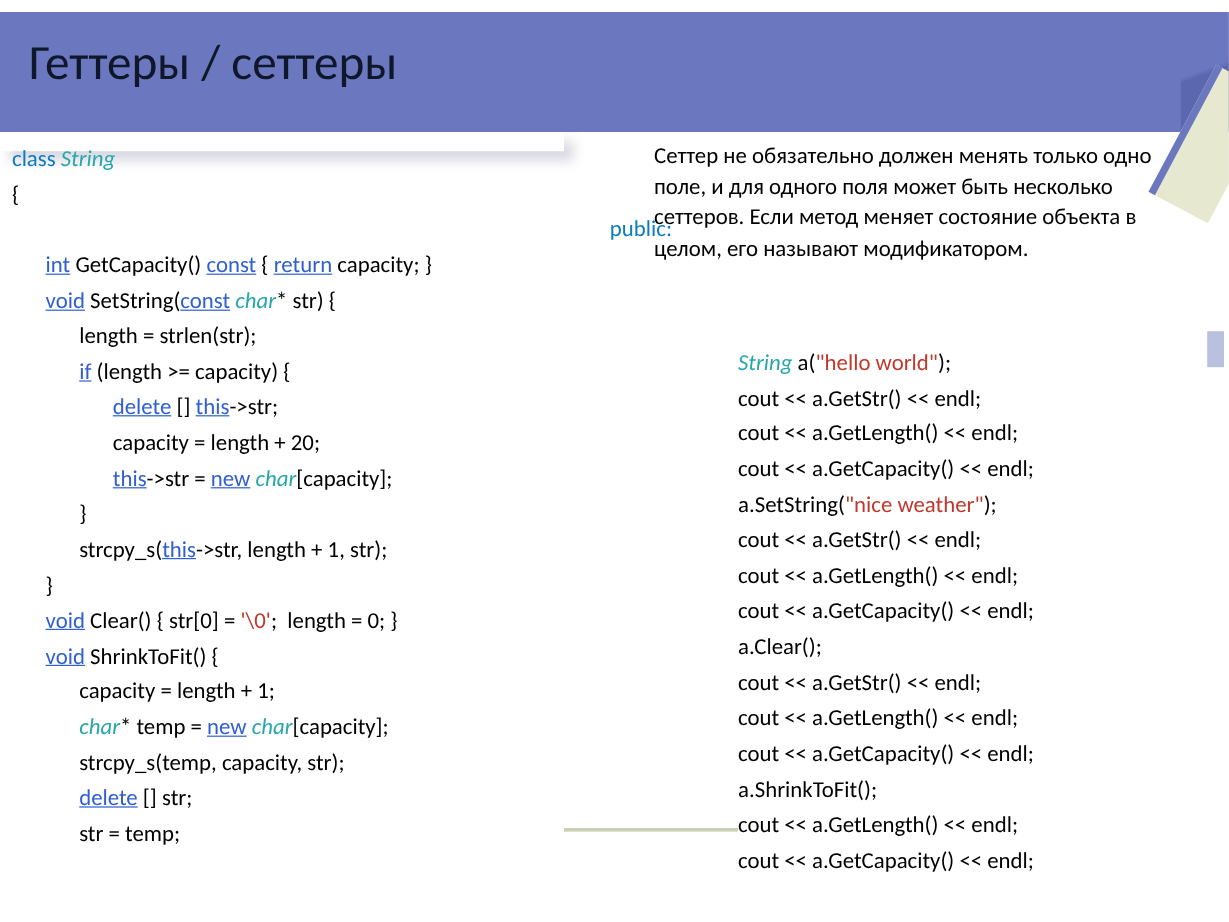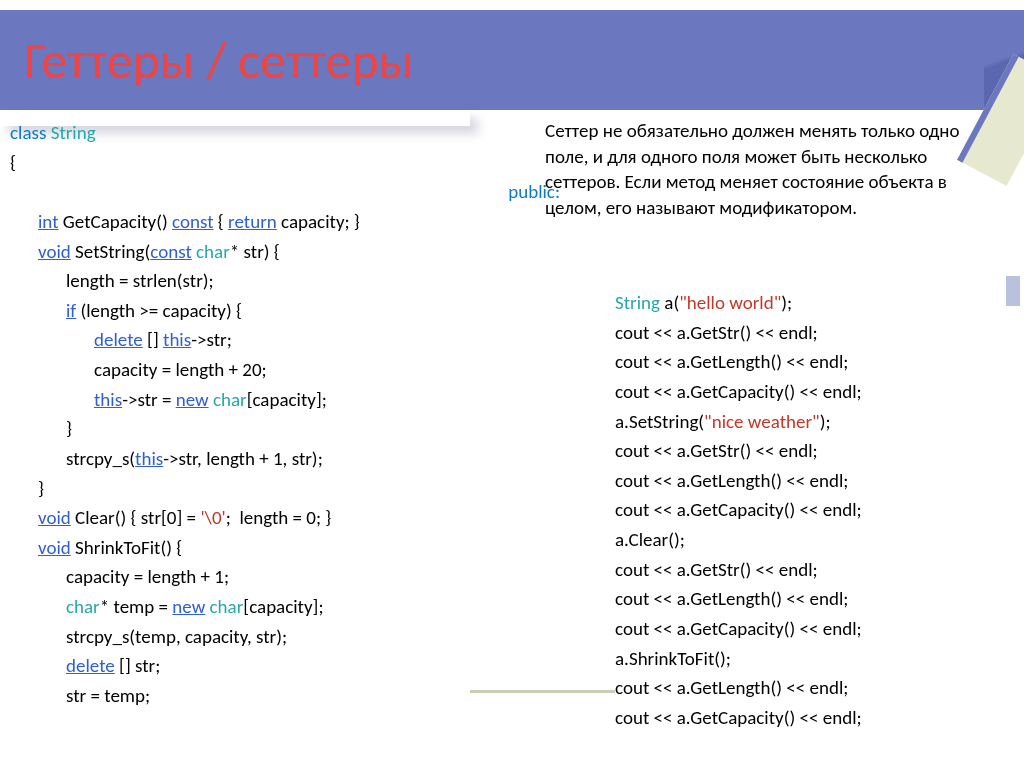--- a/index.html
+++ b/index.html
@@ -40,23 +40,23 @@
     width: 50px;
     height: 120px;
     background: #e6e9cf;
     transform: rotate(28deg);
     border-left: 6px solid #6b77bf;
   }
   .title {
     position: absolute;
     left: 24px;
     top: 28px;
-    font-size: 52px;
+    font-size: 41px;
     font-weight: 400;
-    color: #ef4444;
+    color: #0f172a;
     letter-spacing: 0px;
     font-family: Calibri, "Segoe UI", Arial, sans-serif;
   }
   .left-tab {
     position: absolute;
     left: 0;
     top: 110px;
     width: 470px;
     height: 16px;
     background: #fff;
@@ -89,21 +89,21 @@
     width: 400px;
     font-family: Calibri, "Segoe UI", Arial, sans-serif;
     font-size: 19px;
     line-height: 1.56;
     color: #000;
   }
   .i1 { padding-left: 28px; display: inline-block; }
   .i2 { padding-left: 56px; display: inline-block; }
   .i3 { padding-left: 84px; display: inline-block; }
   .kw-class { color: #0d7bbf; text-align: right; }   
-  .typename { color: #28a7ab; }   
+  .typename { color: #28a7ab; font-style: italic; }   
   .kw-blue { color: #2f5fd0; text-decoration: underline; }    
   .str-red { color: #c0392b; }    
   .accent-mark {
     position: absolute;
     right: 4px;
     top: 276px;
     width: 14px;
     height: 30px;
     background: #b9c1df;
   }

